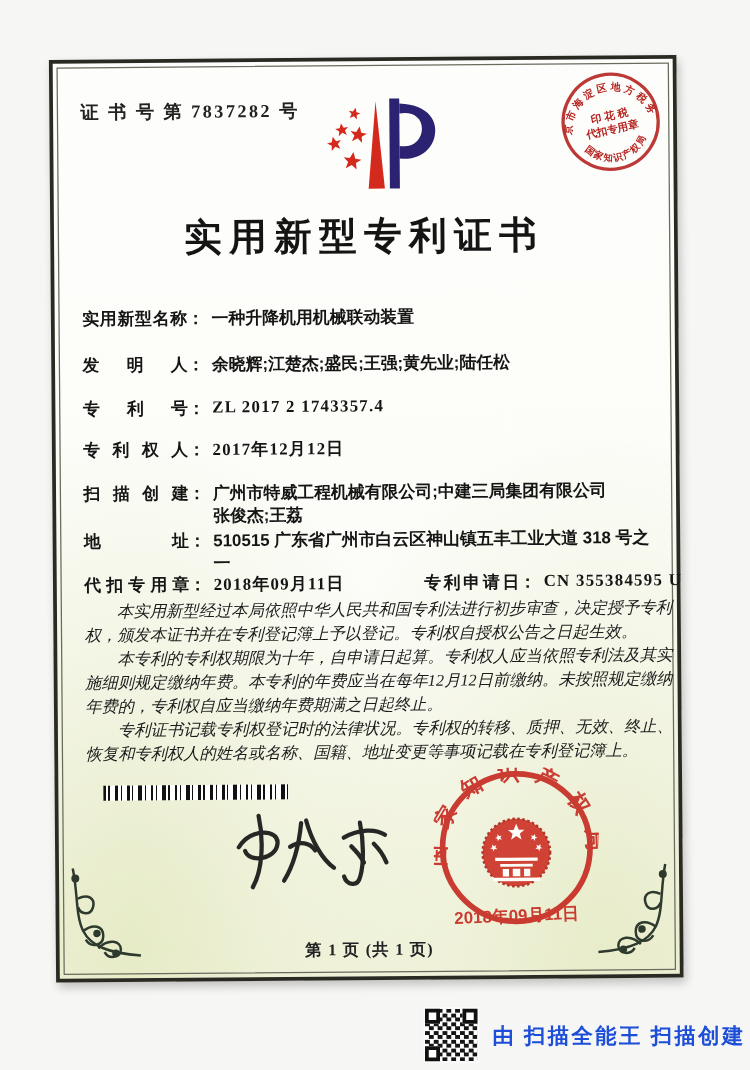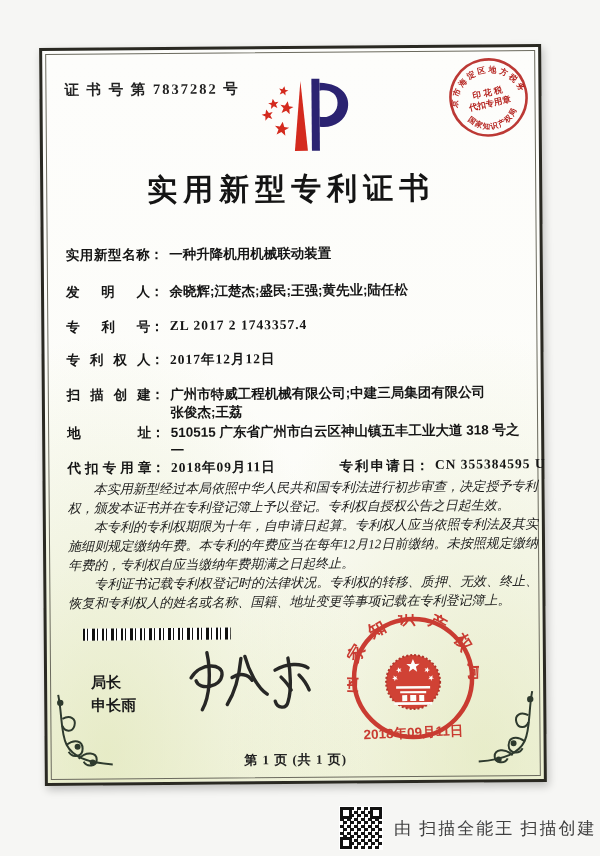--- a/index.html
+++ b/index.html
@@ -82,21 +82,21 @@
   }
   .qr::before,.qr::after{
     content:"";position:absolute;width:12px;height:12px;background:#fff;
     border:3px solid #111;box-sizing:border-box;
   }
   .qr::before{left:0;top:0;}
   .qr::after{right:0;top:0;}
   .qr .q3{position:absolute;left:0;bottom:0;width:12px;height:12px;background:#fff;border:3px solid #111;box-sizing:border-box;}
   .scan-label{
     margin-left:12px;font-family:"Liberation Serif",serif;
-    font-size:17px;font-weight:400;color:#404040;letter-spacing:2px;white-space:nowrap;
+    font-size:17px;font-weight:700;color:#1d4ed8;letter-spacing:2px;white-space:nowrap;
   }
 </style>
 </head>
 <body>
 
 <div class="page">
 
   <div class="abs certno">证 书 号 第 7837282 号</div>
 
   <svg class="abs tax-seal" width="84" height="84" viewBox="0 0 84 84">
@@ -159,24 +159,20 @@
   </div>
 
   <div class="abs bodytxt">
     <p>本实用新型经过本局依照中华人民共和国专利法进行初步审查，决定授予专利权，颁发本证书并在专利登记簿上予以登记。专利权自授权公告之日起生效。</p>
     <p>本专利的专利权期限为十年，自申请日起算。专利权人应当依照专利法及其实施细则规定缴纳年费。本专利的年费应当在每年12月12日前缴纳。未按照规定缴纳年费的，专利权自应当缴纳年费期满之日起终止。</p>
     <p>专利证书记载专利权登记时的法律状况。专利权的转移、质押、无效、终止、恢复和专利权人的姓名或名称、国籍、地址变更等事项记载在专利登记簿上。</p>
   </div>
 
   <div class="abs barcode"></div>
 
-  <div class="abs director">
-    <div>局长</div>
-    <div>申长雨</div>
-  </div>
 
   <svg class="abs sig" width="150" height="78" viewBox="0 0 150 78">
     <g fill="none" stroke="#161616" stroke-width="3.4" stroke-linecap="round" opacity=".92">
       <path d="M16 34 C26 18 48 20 47 31 C46 44 24 47 21 37"></path>
       <path d="M32 9 C36 28 35 52 27 66"></path>
       <path d="M66 15 C64 34 59 50 52 61"></path>
       <path d="M57 34 C65 29 73 31 77 37"></path>
       <path d="M70 13 C74 28 82 44 92 51"></path>
       <path d="M100 27 C112 20 126 20 133 25"></path>
       <path d="M113 15 C116 30 116 48 113 58 C111 67 102 65 100 58"></path>

